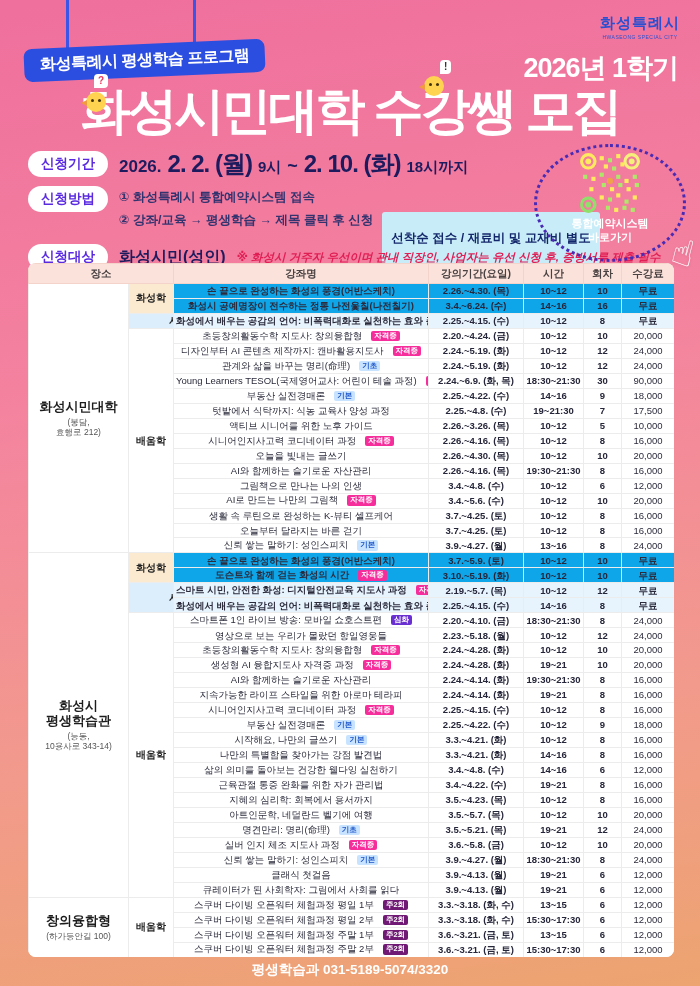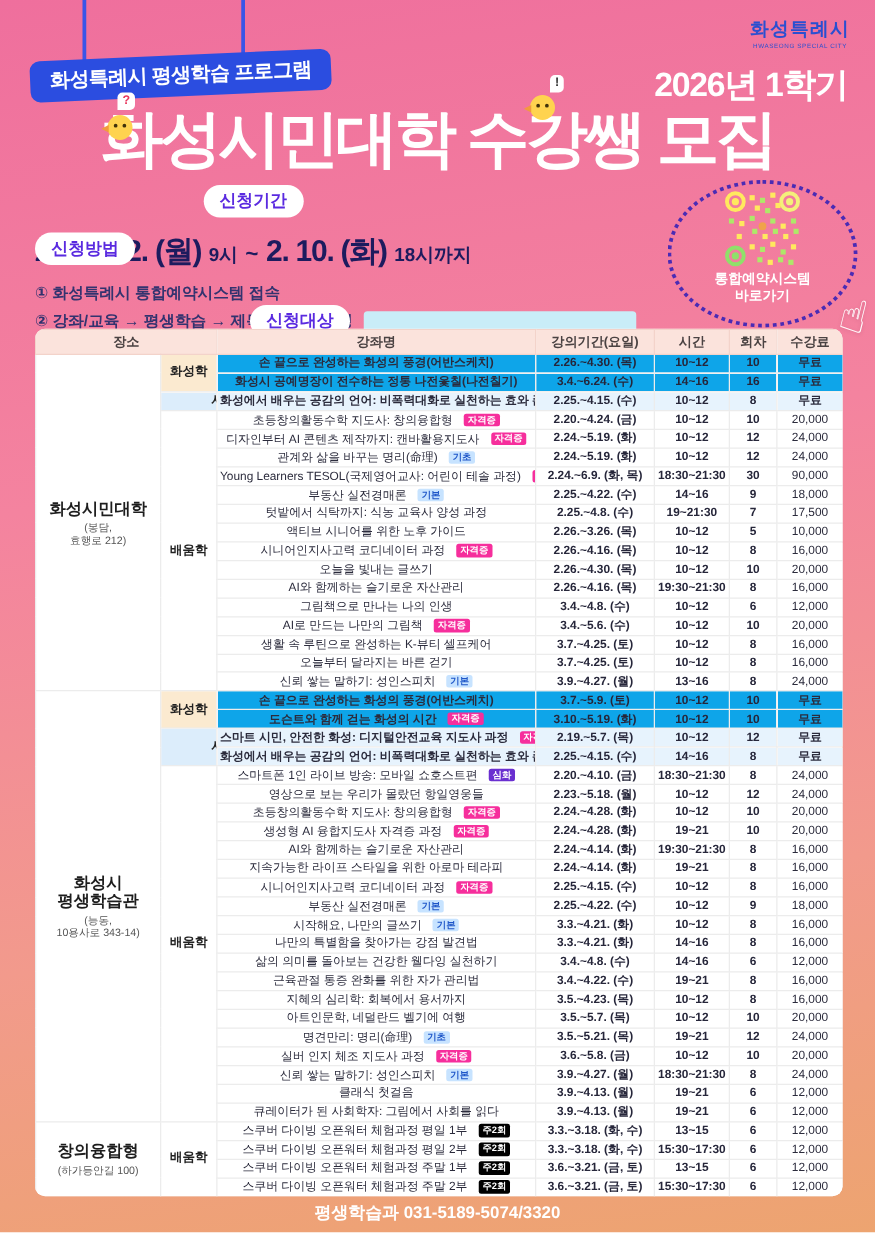--- a/index.html
+++ b/index.html
@@ -31,21 +31,21 @@
     border-bottom:3px solid transparent; border-right:6px solid #f29a3e; }
   .chick::after { content:''; position:absolute; left:5px; top:7px; width:3px; height:3px;
     border-radius:50%; background:#40320a; box-shadow:7px 0 0 #40320a; }
   .c1 { left:86px; top:92px; } .c2 { left:424px; top:76px; }
   .bubble { position:absolute; background:#fff; border-radius:4px 4px 4px 0; font-size:10px;
     font-weight:800; padding:0 4px; z-index:3; line-height:14px; }
   .b1 { left:94px; top:74px; color:#e8385e; }
   .b2 { left:440px; top:60px; color:#333; }
 
   
-  .info-row { position:absolute; left:28px; display:flex; align-items:flex-start; gap:11px;flex-direction:column; }
+  .info-row { position:absolute; left:28px; display:flex; align-items:flex-start; gap:11px; }
   .r1 { top:148px; align-items:center; }
   .r2 { top:186px; }
   .r3 { top:244px; align-items:center; }
   .pill { background:#fff; color:#5a2ae0; font-weight:800; font-size:13.5px;
     padding:4px 13px; border-radius:16px; white-space:nowrap; }
   .date-line { display:flex; align-items:baseline; gap:6px; color:#1d1b5e; white-space:nowrap; }
   .d-year { font-size:17px; font-weight:800; }
   .d-big  { font-size:24px; font-weight:800; letter-spacing:-1px; }
   .d-small{ font-size:15px; font-weight:800; }
   .d-tilde{ font-size:18px; font-weight:800; }
@@ -86,21 +86,21 @@
   .g-sm td { background:#e7f3fd; }
   .g-sm .cat-cell { background:#dcedfb;padding-left:40px; }
   .g-sm .title-cell { font-weight:700; }
   .g-bw td { background:#fff; }
   tr.sec-start td { border-top:1px solid #d8d8d8; }
   tr .place-cell { background:#fff; }
   .badge { display:inline-block; font-size:7.5px; font-weight:700; padding:1px 3px;
     border-radius:2px; margin-left:9px; vertical-align:1px; line-height:1.1; }
   .badge-pink { background:#f62e9c; color:#fff; }
   .badge-sky { background:#c7e3ff; color:#1e56c8; }
-  .badge-navy { background:#000000; color:#fff; }
+  .badge-navy { background:#701a75; color:#fff; }
   .badge-violet { background:#6a2fd0; color:#fff; }
 
   .footer { position:absolute; left:0; right:0; top:961px; text-align:center;
     color:#fff; font-weight:700; font-size:13.5px; }
 </style>
 </head>
 <body>
 
 <div class="poster">
 

